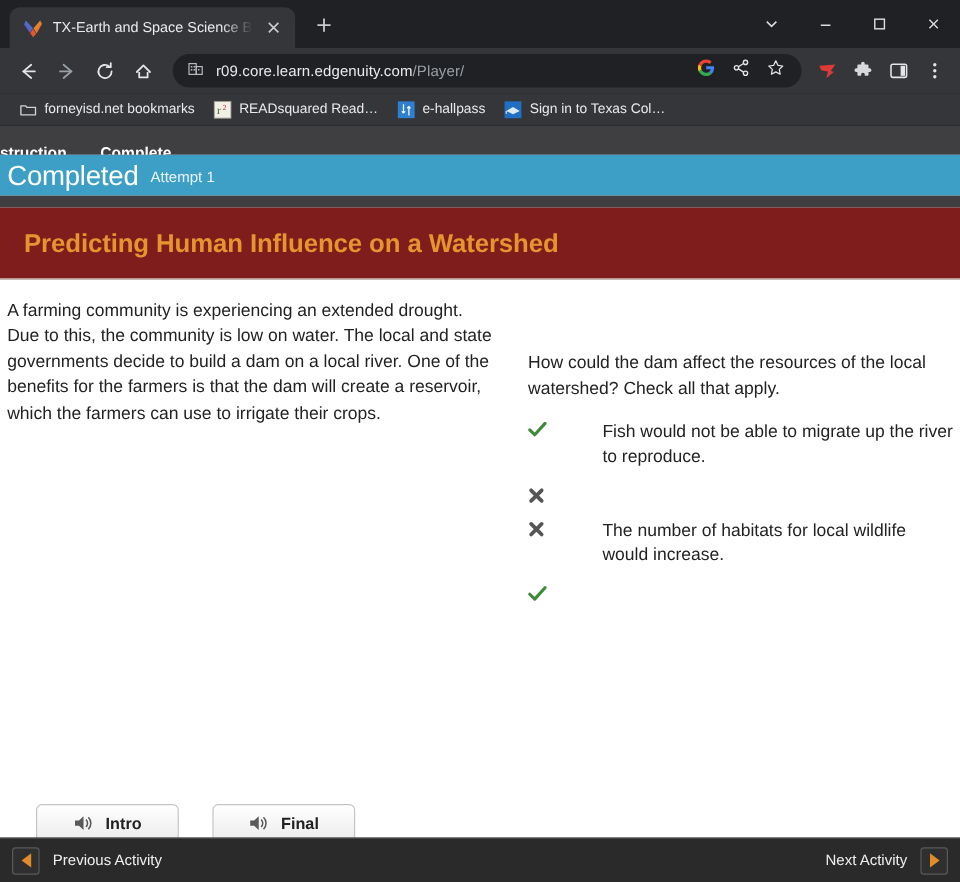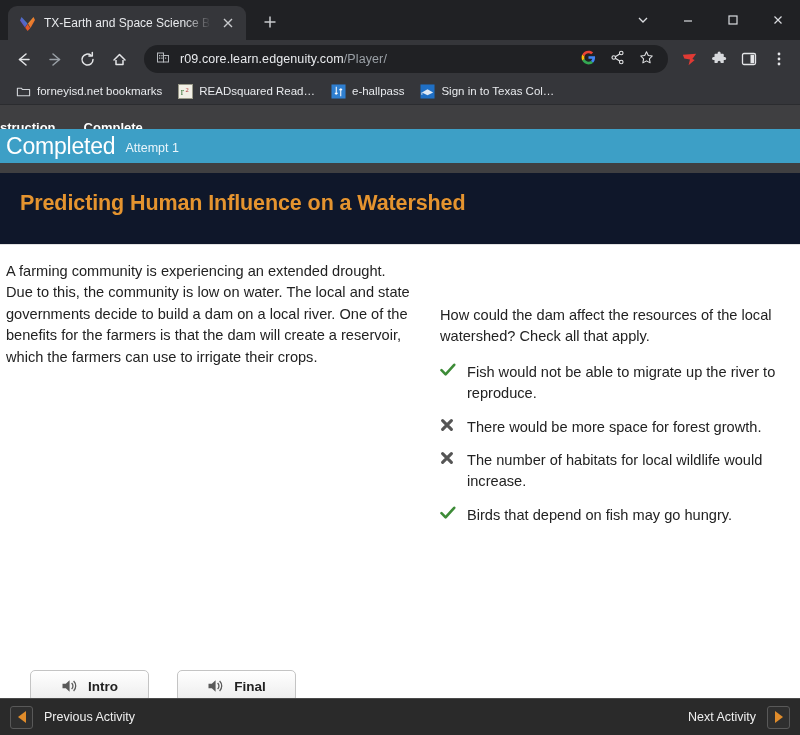--- a/index.html
+++ b/index.html
@@ -133,22 +133,22 @@
   }
   .status-main {
     color: #ffffff; font-size: 23px; font-weight: normal;
     letter-spacing: -.2px;
   }
   .status-sub { color: #e9f5fb; font-size: 12.5px; position: relative; top: 2px;}
 
   .divider-bar { background: #3f3f41; height: 10px; }
 
   .lesson-title-wrap {
-    background: #0f172a;
-    padding: 18px 0 28px 20px;
+    background: #7f1d1d;
+    padding: 18px 0 16px 20px;
     border-bottom: 1px solid #e2e2e2;
   }
   .lesson-title {
     color: #e5942f; font-size: 21.5px; font-weight: bold;
     letter-spacing: -.1px;
   }
 
   .content-cols {
     display: flex; padding: 16px 0 0 6px; gap: 24px;
   }
@@ -163,21 +163,21 @@
     margin-bottom: 14px;
     margin-top: 44px;
   }
   .answers { list-style: none; }
   .answer {
     display: flex; gap: 11px; margin-bottom: 13px;
     align-items: flex-start;
   }
   .mark { width: 16px; flex: none; padding-top: 1px; }
   .mark svg { display: block; }
-  .answer-text { font-size: 14.6px; color: #222; line-height: 1.43; }
+  .answer-text { font-size: 14.6px; color: #222; line-height: 1.43; margin-left: 35px; }
 
   
   .audio-row {
     position: absolute; left: 30px; bottom: 33px;
     display: flex; gap: 28px;
   }
   .audio-btn {
     width: 119px; height: 32px;
     background: linear-gradient(#ffffff,#ececec);
     border: 1px solid #c4c4c4; border-radius: 5px;
@@ -437,37 +437,35 @@
                 </svg>
             </span>
             <span class="answer-text">Fish would not be able to migrate up the river to reproduce.</span>
           </li>
           <li class="answer">
             <span class="mark">
               <svg width="14" height="14" viewBox="0 0 14 14">
                   <path d="M2.6 2.6 L11.4 11.4 M11.4 2.6 L2.6 11.4" stroke="#555555" stroke-width="3.1" stroke-linecap="round"></path>
                 </svg>
             </span>
-            <span class="answer-text">There would be more space for forest growth.</span>
           </li>
           <li class="answer">
             <span class="mark">
               <svg width="14" height="14" viewBox="0 0 14 14">
                   <path d="M2.6 2.6 L11.4 11.4 M11.4 2.6 L2.6 11.4" stroke="#555555" stroke-width="3.1" stroke-linecap="round"></path>
                 </svg>
             </span>
             <span class="answer-text">The number of habitats for local wildlife would increase.</span>
           </li>
           <li class="answer">
             <span class="mark">
               <svg width="16" height="14" viewBox="0 0 16 14">
                   <path d="M1.5 7.2 L5.6 11.3 L14.2 1.8" stroke="#3d8b37" stroke-width="2.6" fill="none" stroke-linecap="round" stroke-linejoin="round"></path>
                 </svg>
             </span>
-            <span class="answer-text">Birds that depend on fish may go hungry.</span>
           </li>
         </ul>
       </div>
     </div>
 
     <div class="audio-row">
       <div class="audio-btn">
         <span class="spk">
           <svg width="19" height="16" viewBox="0 0 19 16">
               <path d="M1.5 5.8 h3.3 L8.6 2.3 v11.4 L4.8 10.2 H1.5 z" fill="#5a5a5a"></path>

